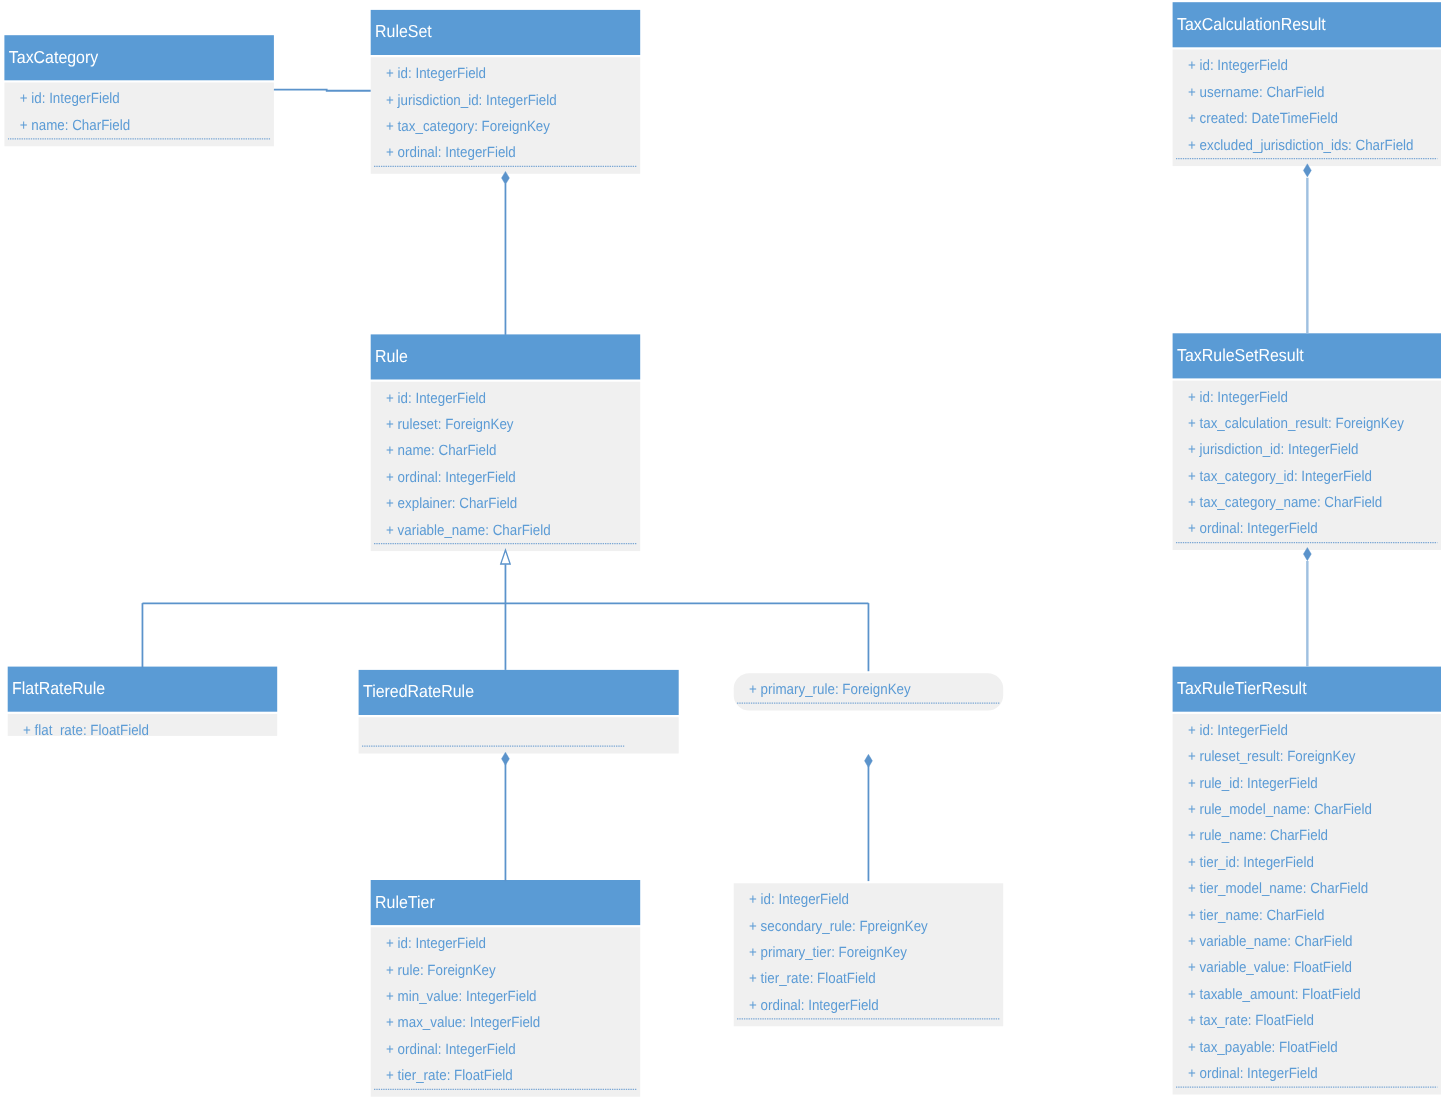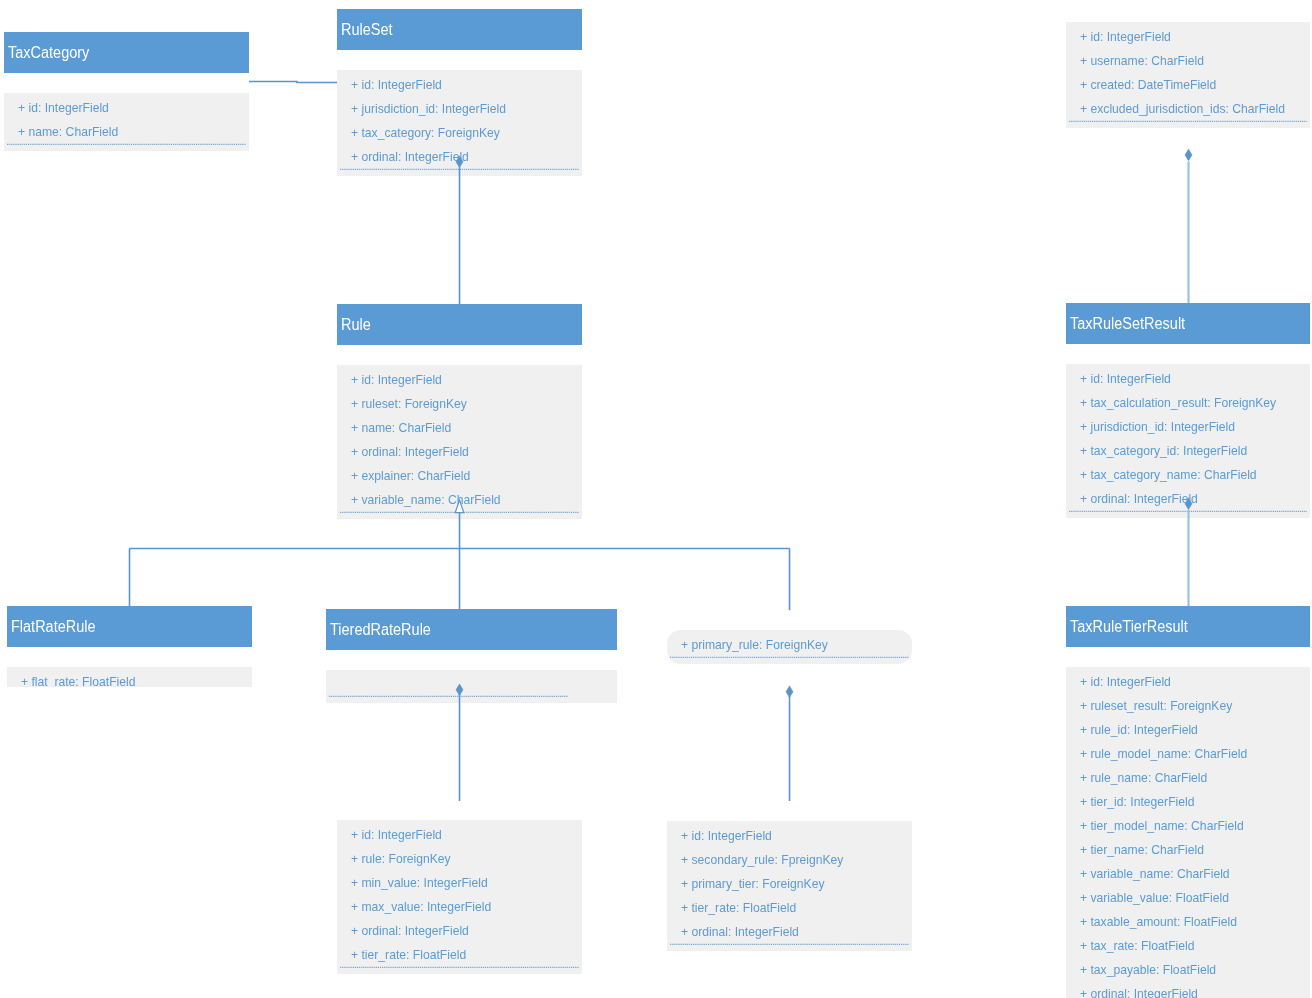--- a/index.html
+++ b/index.html
@@ -4,21 +4,21 @@
 <title>UML Class Diagram</title>
 <style>
   html,body{margin:0;padding:0;background:#ffffff;}
   body{width:1312px;height:998px;font-family:"Liberation Sans",sans-serif;overflow:hidden;position:relative;}
   #diagram{position:absolute;left:0;top:0;width:1312px;height:998px;}
   #links{position:absolute;left:0;top:0;width:1312px;height:998px;pointer-events:none;}
   .uml-class{position:absolute;}
   .uml-header{background:#5a9bd5;position:relative;overflow:hidden;height:40.5px;}
   .uml-title{position:absolute;left:3.5px;top:10.6px;color:#ffffff;font-size:15.8px;line-height:20px;
              white-space:nowrap;transform:scaleX(0.917);transform-origin:left top;}
-  .uml-body{background:#f0f0f0;position:relative;overflow:hidden;margin-top:20px;}
+  .uml-body{background:#f0f0f0;position:relative;overflow:hidden;margin-top:2px;}
   .uml-attr{position:absolute;left:13.8px;color:#5b9bd5;font-size:13.5px;line-height:16px;
             white-space:nowrap;transform:scaleX(0.90);transform-origin:left top;}
   .uml-sep{position:absolute;left:3px;height:3px;overflow:hidden;}
   .uml-sep svg{display:block;}
 </style>
 </head>
 <body>
 
 <div id="diagram">
   <div class="uml-class" style="left:4px;top:32px;width:245px;">
@@ -98,20 +98,23 @@
     <div class="uml-body" style="height:34px;border-radius:14px;">
       <div class="uml-attr" style="top:7px;"><span>+ primary_rule: ForeignKey</span></div>
       <div class="uml-sep" style="top:26.0px;width:239px;">
           <svg width="239" height="3" viewBox="0 0 239 3">
             <path d="M 0 1.3 L 239 1.3" stroke="#7ba7d4" stroke-width="1.15" stroke-dasharray="1.25 0.85" fill="none"></path>
           </svg>
         </div>
     </div>
   </div>
   <div class="uml-class" style="left:337px;top:800px;width:245px;">
+    <div class="uml-header">
+      <div class="uml-title">RuleTier</div>
+    </div>
     <div class="uml-body" style="height:154px;">
       <div class="uml-attr" style="top:7px;"><span>+ id: IntegerField</span></div>
       <div class="uml-attr" style="top:31px;"><span>+ rule: ForeignKey</span></div>
       <div class="uml-attr" style="top:55px;"><span>+ min_value: IntegerField</span></div>
       <div class="uml-attr" style="top:79px;"><span>+ max_value: IntegerField</span></div>
       <div class="uml-attr" style="top:103px;"><span>+ ordinal: IntegerField</span></div>
       <div class="uml-attr" style="top:127px;"><span>+ tier_rate: FloatField</span></div>
       <div class="uml-sep" style="top:146.0px;width:239px;">
           <svg width="239" height="3" viewBox="0 0 239 3">
             <path d="M 0 1.3 L 239 1.3" stroke="#7ba7d4" stroke-width="1.15" stroke-dasharray="1.25 0.85" fill="none"></path>
@@ -127,20 +130,23 @@
       <div class="uml-attr" style="top:79px;"><span>+ tier_rate: FloatField</span></div>
       <div class="uml-attr" style="top:103px;"><span>+ ordinal: IntegerField</span></div>
       <div class="uml-sep" style="top:122.0px;width:239px;">
           <svg width="239" height="3" viewBox="0 0 239 3">
             <path d="M 0 1.3 L 239 1.3" stroke="#7ba7d4" stroke-width="1.15" stroke-dasharray="1.25 0.85" fill="none"></path>
           </svg>
         </div>
     </div>
   </div>
   <div class="uml-class" style="left:1066px;top:2px;width:244px;">
+    <div class="uml-header">
+      <div class="uml-title">TaxCalculationResult</div>
+    </div>
     <div class="uml-body" style="height:106px;">
       <div class="uml-attr" style="top:7px;"><span>+ id: IntegerField</span></div>
       <div class="uml-attr" style="top:31px;"><span>+ username: CharField</span></div>
       <div class="uml-attr" style="top:55px;"><span>+ created: DateTimeField</span></div>
       <div class="uml-attr" style="top:79px;"><span>+ excluded_jurisdiction_ids: CharField</span></div>
       <div class="uml-sep" style="top:98.0px;width:238px;">
           <svg width="238" height="3" viewBox="0 0 238 3">
             <path d="M 0 1.3 L 238 1.3" stroke="#7ba7d4" stroke-width="1.15" stroke-dasharray="1.25 0.85" fill="none"></path>
           </svg>
         </div>

